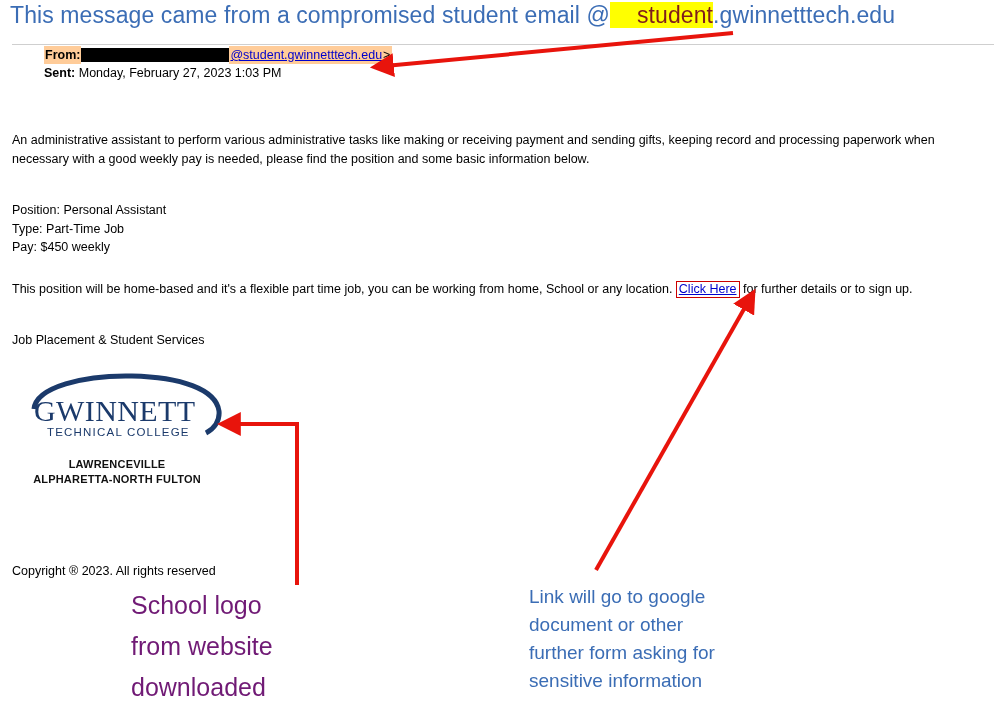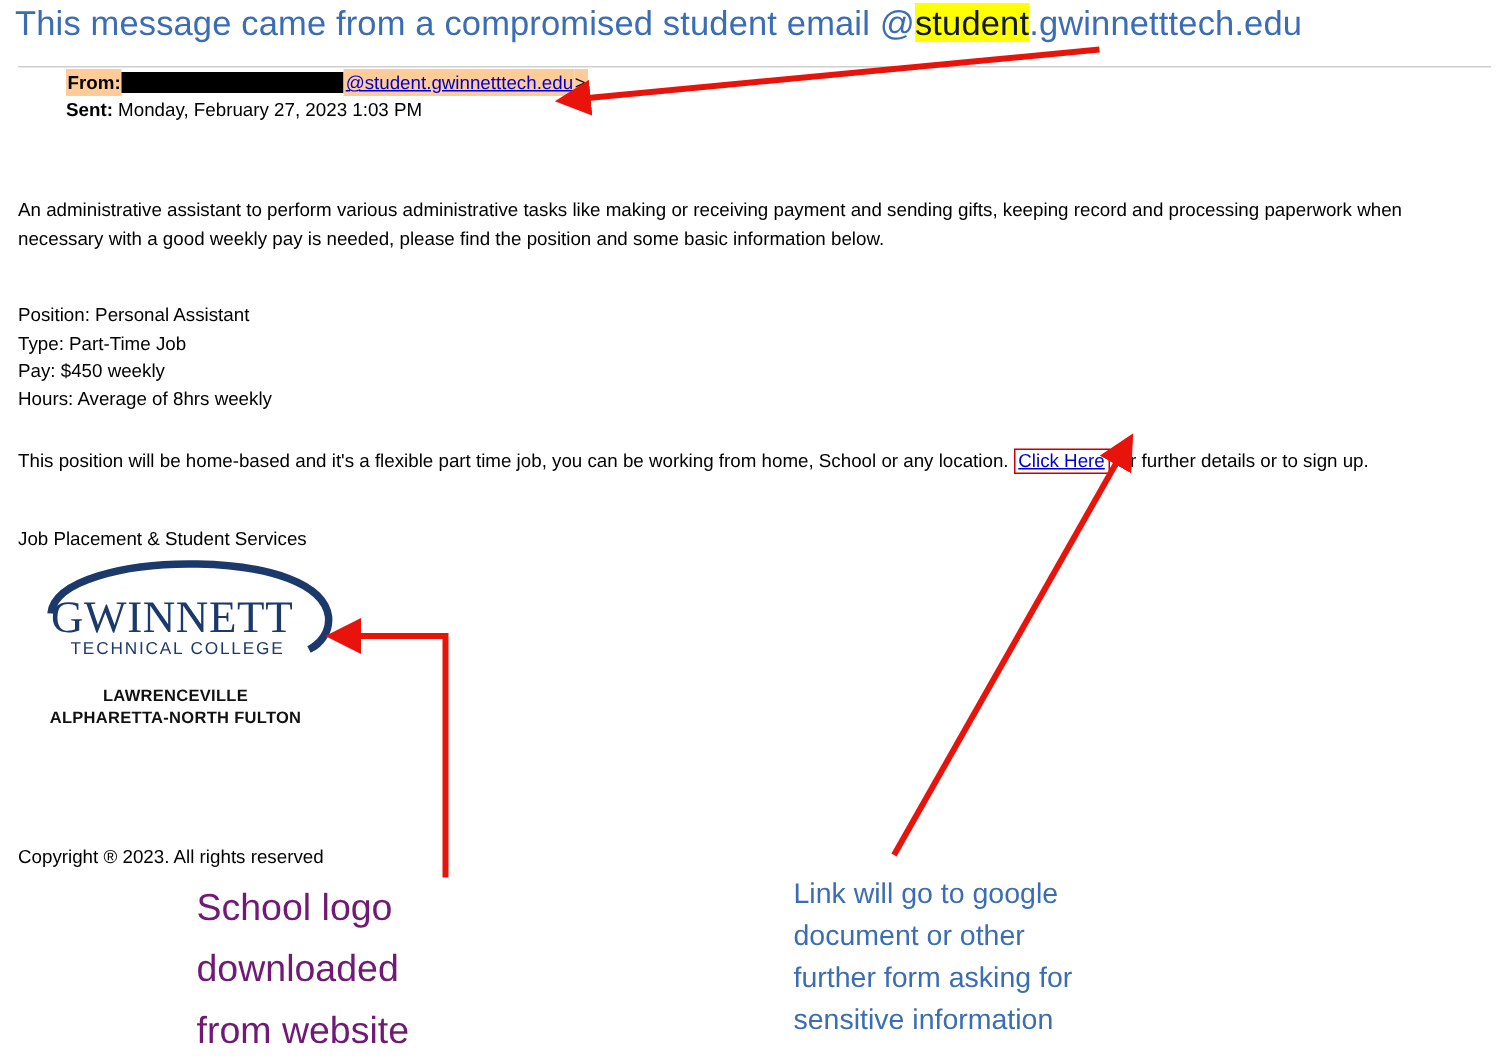--- a/index.html
+++ b/index.html
@@ -21,21 +21,22 @@
     position: absolute;
     left: 10px;
     top: 2px;
     font-size: 23px;
     color: #3b6db5;
     white-space: nowrap;
     letter-spacing: 0.1px;
   }
   .top-annotation .hl {
     background: #ffff00;
-    color: #0f172a;
+    color: #7f1d1d;
+    padding-left: 27px;
   }
 
   
   .divider {
     position: absolute;
     left: 12px;
     top: 44px;
     width: 982px;
     height: 0;
     border-top: 1px solid #cfcfcf;
@@ -188,21 +189,20 @@
     <span>Monday, February 27, 2023 1:03 PM</span>
   </div>
 </div>
 
 <div class="email-body">
   <p>An administrative assistant to perform various administrative tasks like making or receiving payment and sending gifts, keeping record and processing paperwork when necessary with a good weekly pay is needed, please find the position and some basic information below.</p>
   <div class="spacer"></div>
   <p class="tight">Position: Personal Assistant</p>
   <p class="tight">Type: Part-Time Job</p>
   <p class="tight">Pay: $450 weekly</p>
-  <p class="tight">Hours: Average of 8hrs weekly</p>
   <div class="spacer"></div>
   <p><span>This position will be home-based and it's a flexible part time job, you can be working from home, School or any location. </span><span class="clickhere">Click Here</span><span> for further details or to sign up.</span></p>
   <div class="spacer"></div>
   <p class="tight">Job Placement &amp; Student Services</p>
 </div>
 
 <div class="logo-block">
   <svg class="logo-svg" width="212" height="70" viewBox="0 0 212 70">
     <path d="M20 36 C22 14 70 2 118 3 C166 4 202 16 205 38 C206 48 200 56 192 60" fill="none" stroke="#1b3a6b" stroke-width="5"></path>
     <text x="20" y="48" font-family="'Liberation Serif', serif" font-size="30" letter-spacing="0.4" fill="#1b3a6b">GWINNETT</text>
@@ -211,22 +211,22 @@
   <div class="logo-campus">
     <div>LAWRENCEVILLE</div>
     <div>ALPHARETTA-NORTH FULTON</div>
   </div>
 </div>
 
 <div class="copyright">Copyright ® 2023. All rights reserved</div>
 
 <div class="annot-logo">
   <div>School logo</div>
+  <div>from website</div>
   <div>downloaded</div>
-  <div>from website</div>
 </div>
 
 <div class="annot-link">
   <div>Link will go to google</div>
   <div>document or other</div>
   <div>further form asking for</div>
   <div>sensitive information</div>
 </div>
 
 <svg class="arrows" viewBox="0 0 1007 707">

